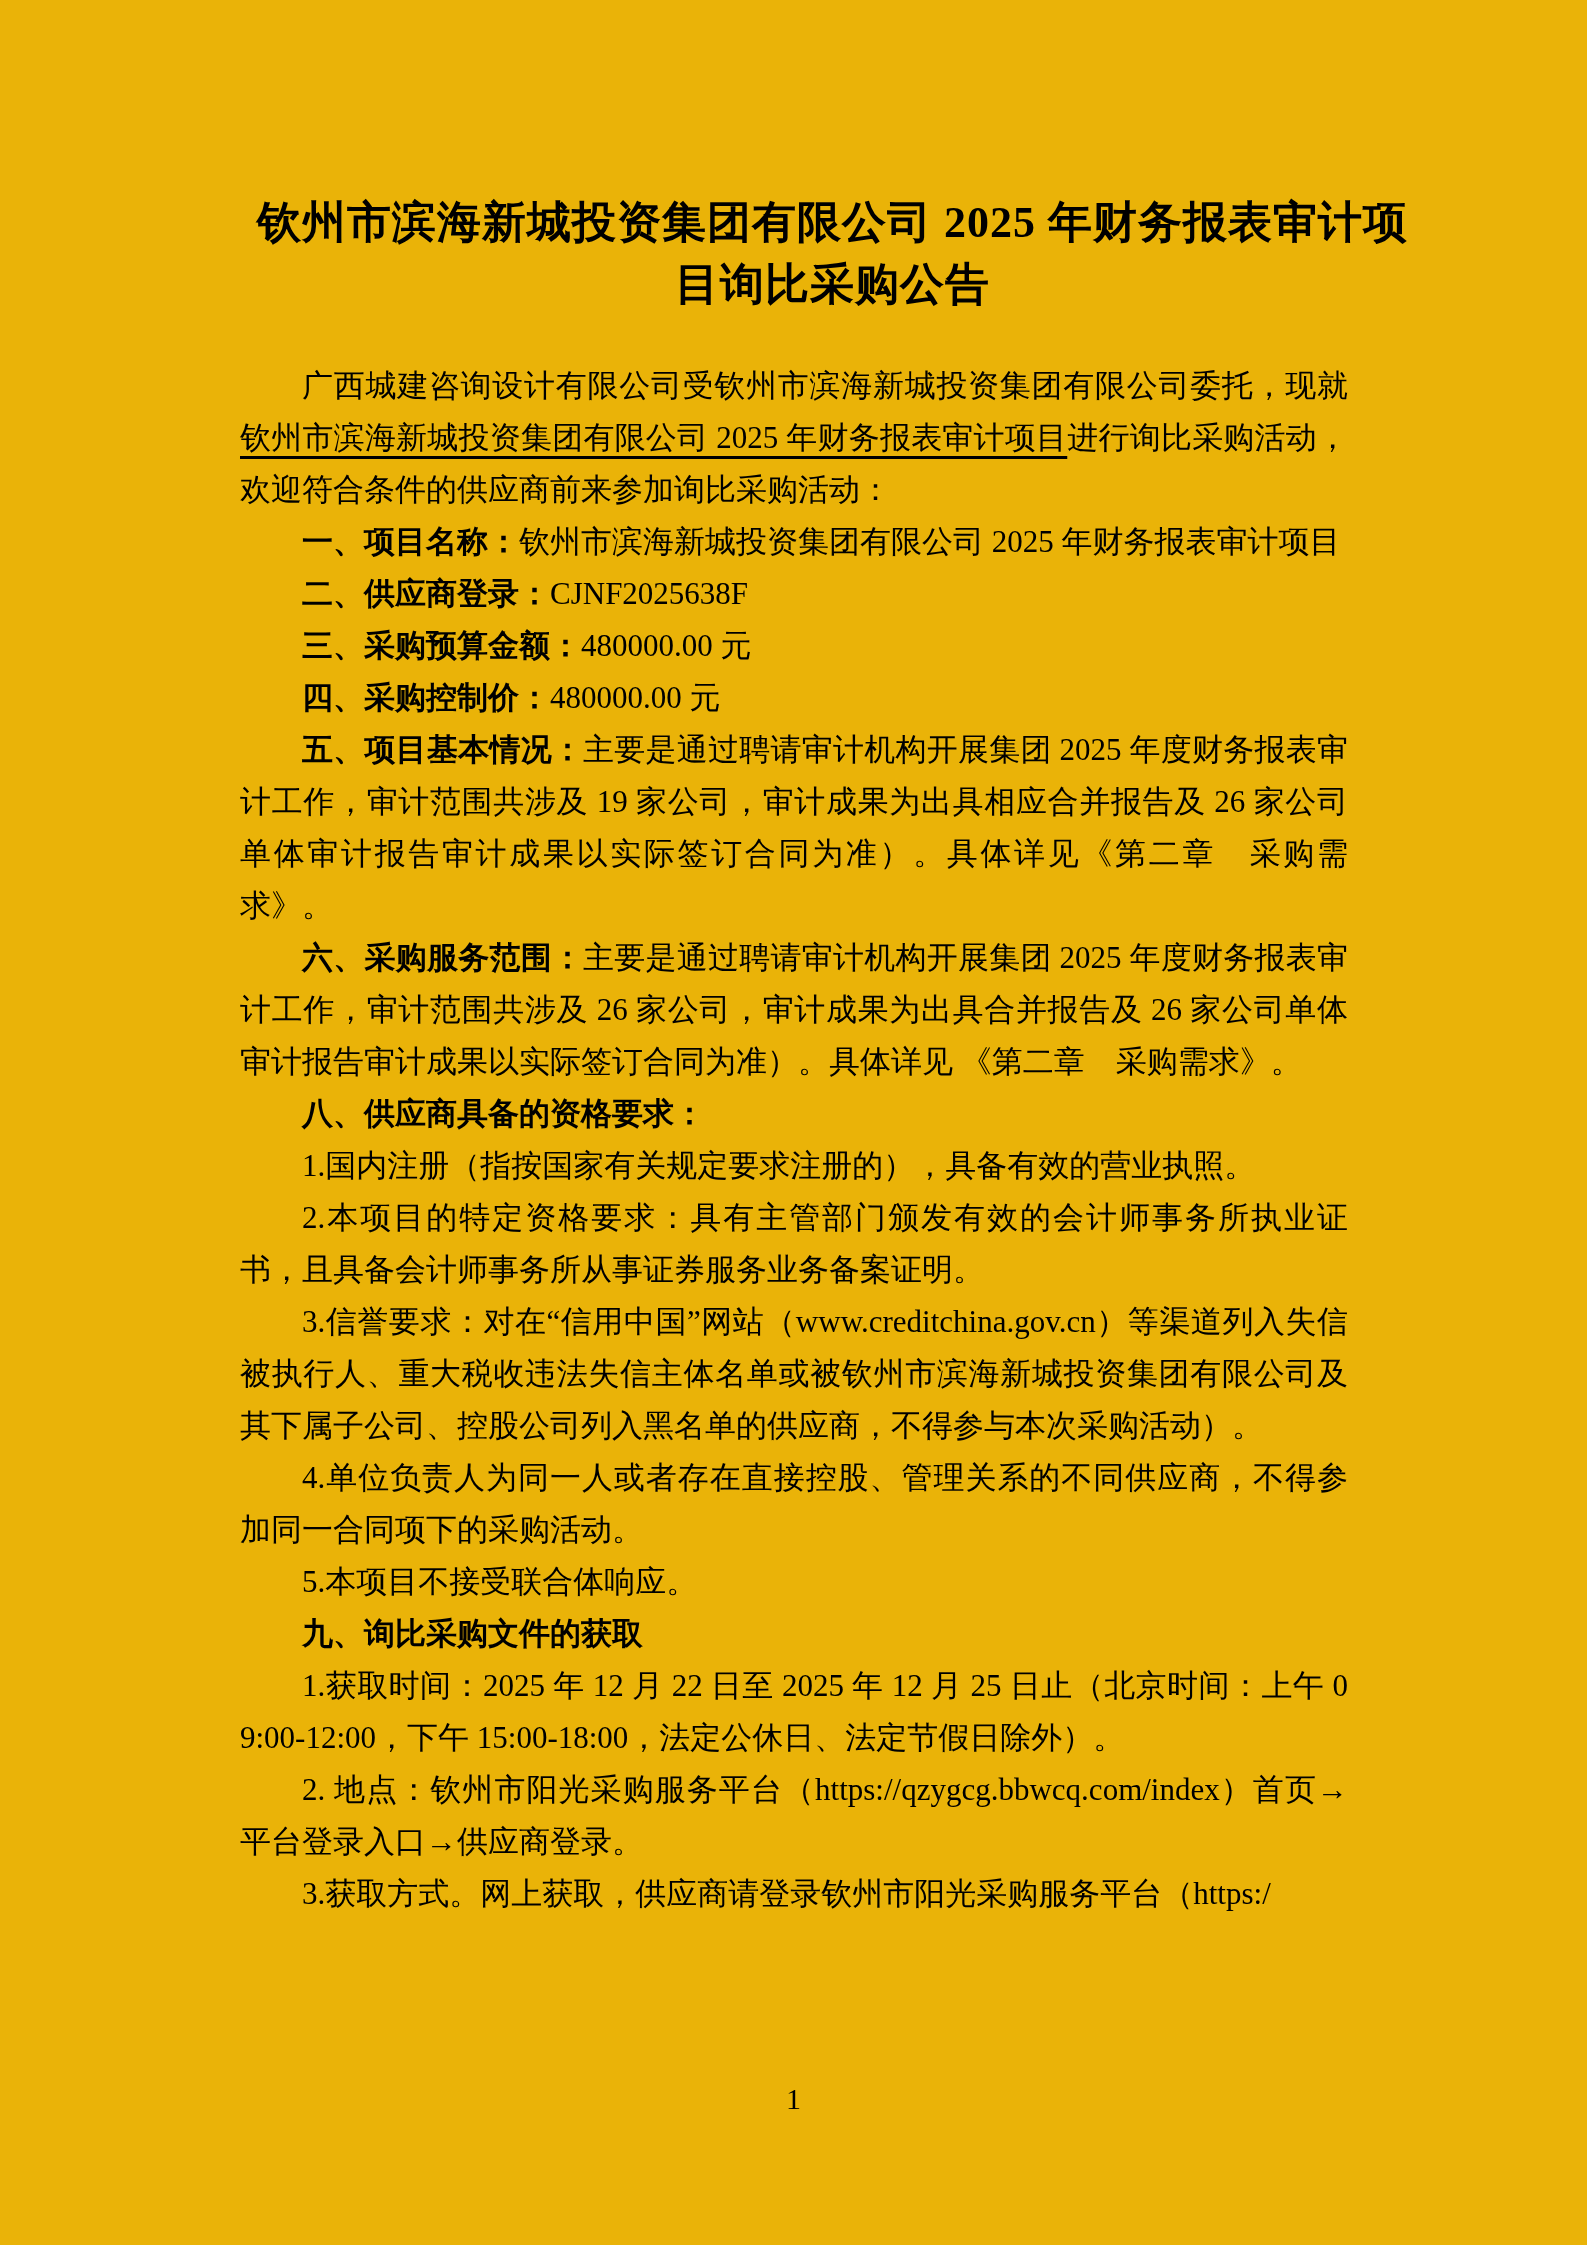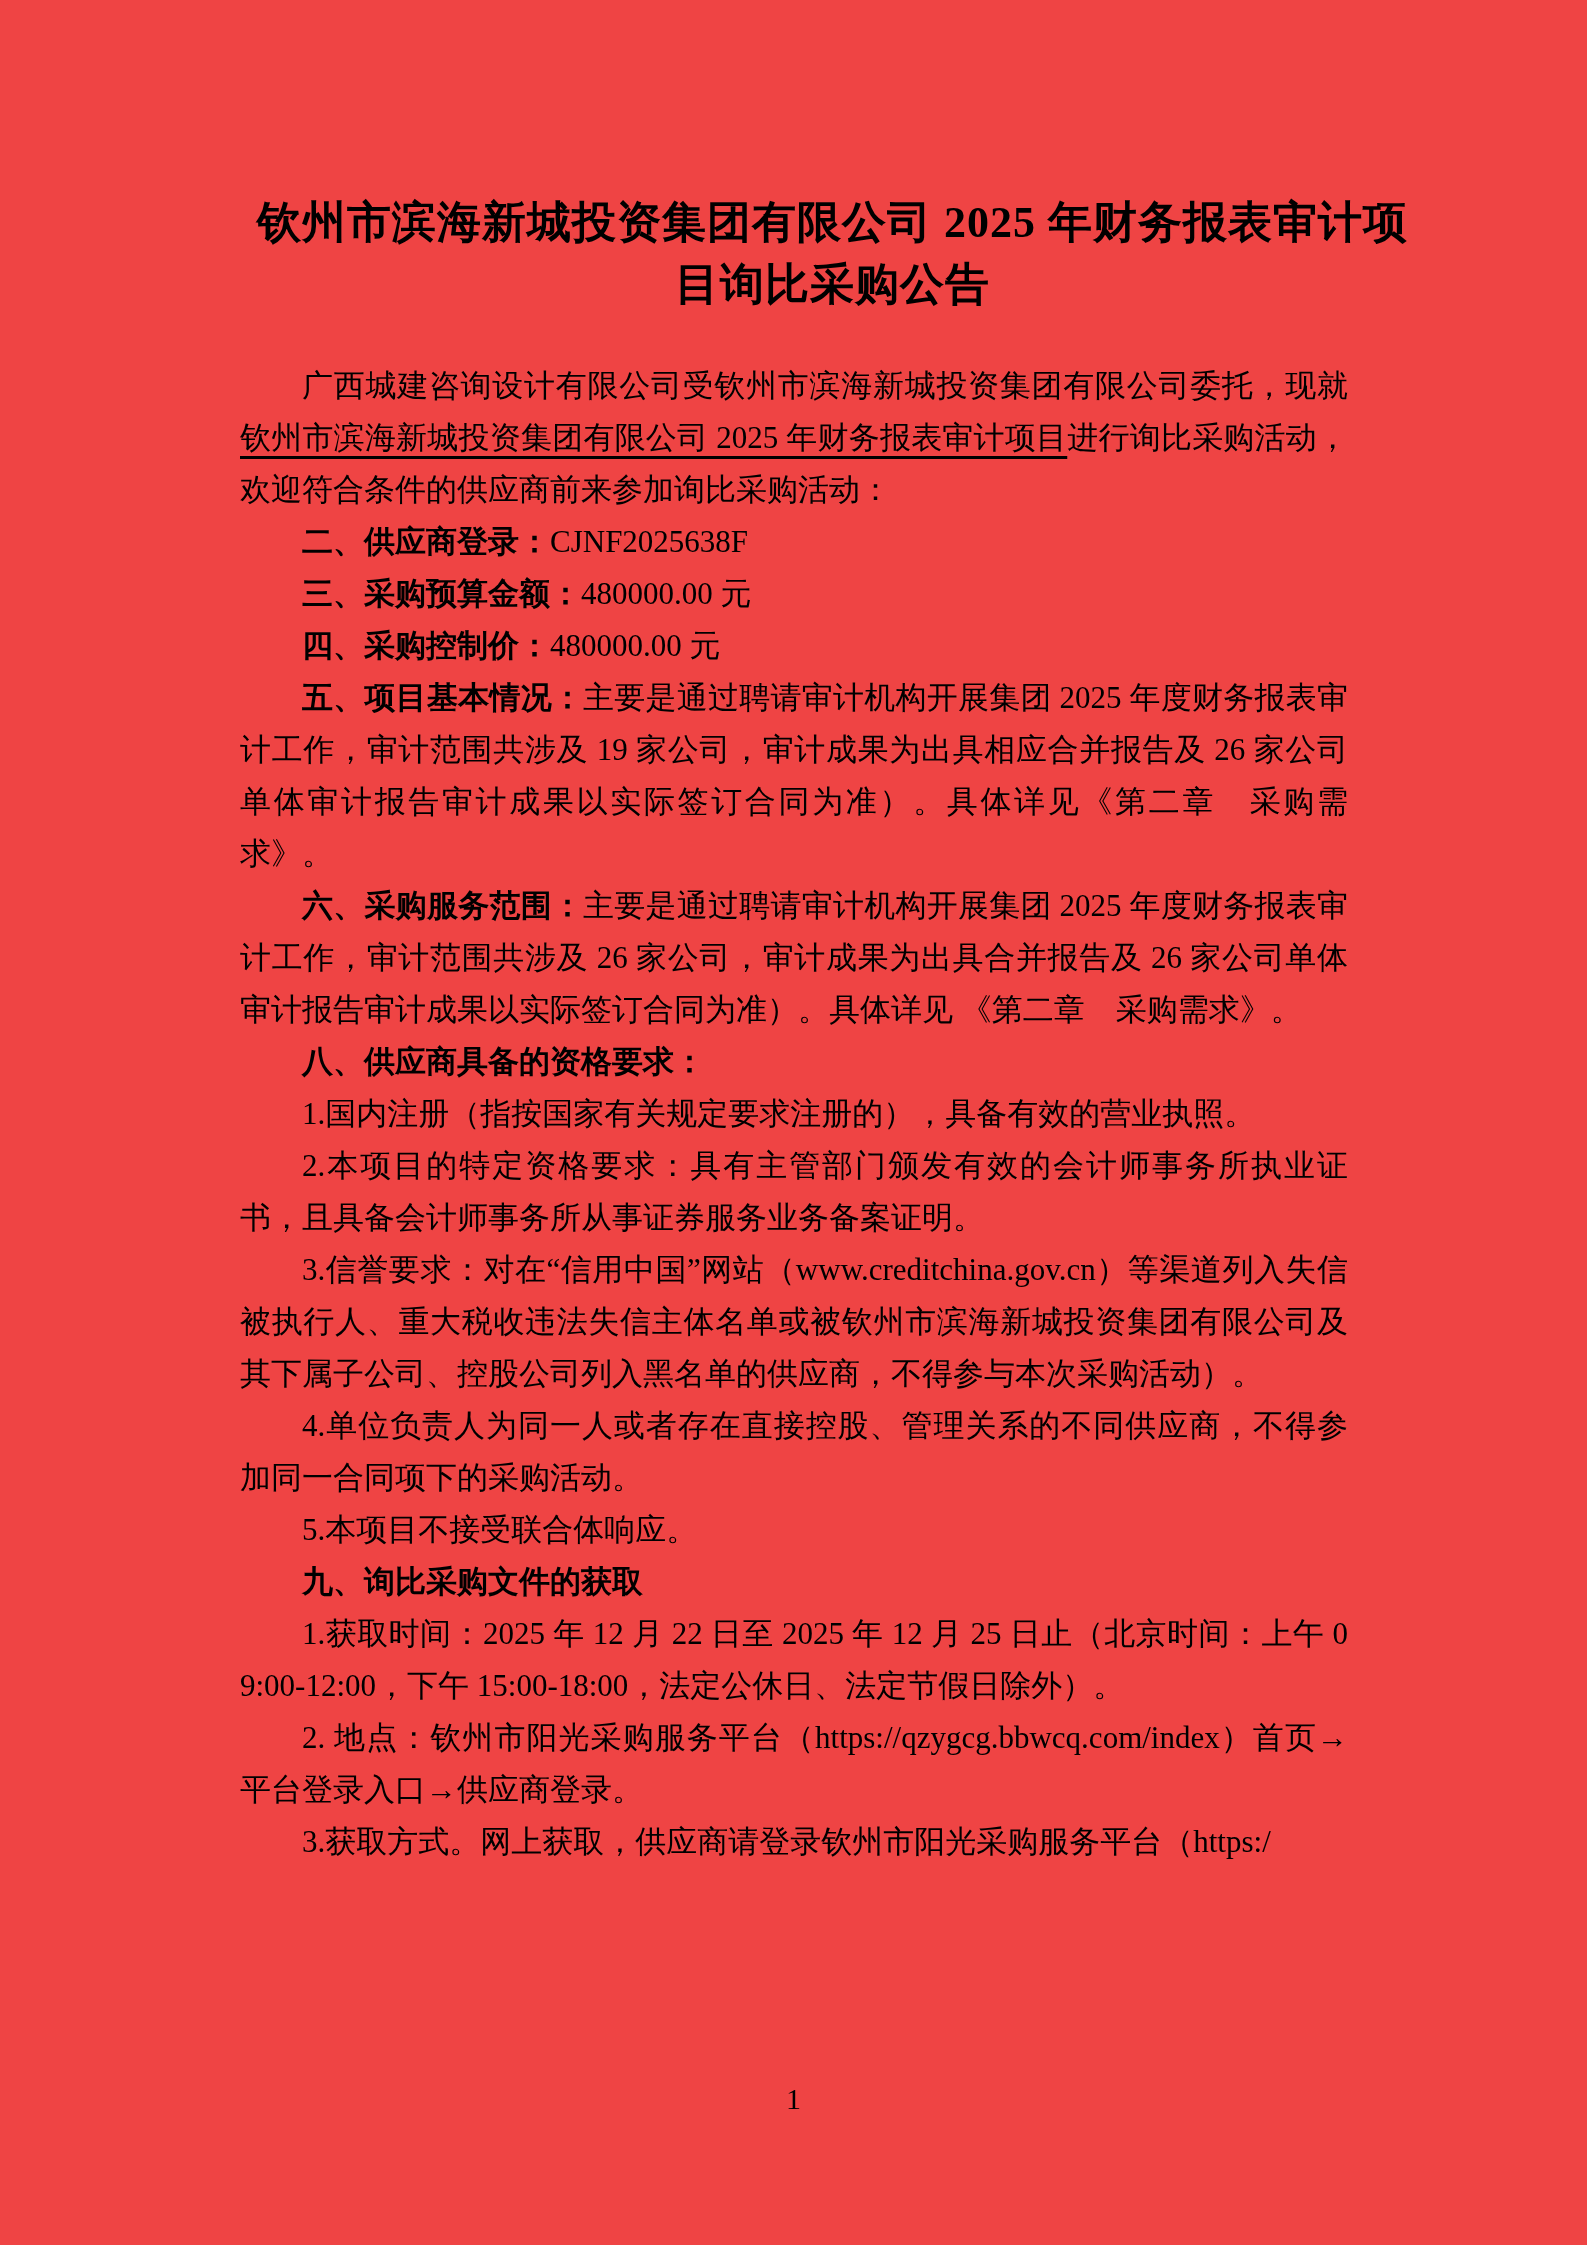--- a/index.html
+++ b/index.html
@@ -4,21 +4,21 @@
 <style>
   html, body {
     margin: 0;
     padding: 0;
     background: #ffffff;
   }
   .page {
     position: relative;
     width: 1587px;
     height: 2245px;
-    background: #ef4444;
+    background: #eab308;
     color: #000000;
     font-family: "Liberation Serif", "DejaVu Serif", serif;
     overflow: hidden;
   }
   .doc-title {
     padding-top: 192px;
     margin: 0 162px 0 240px;
     text-align: center;
     font-size: 44px;
     line-height: 62px;
@@ -64,20 +64,21 @@
 
   <h1 class="doc-title">
     <span>钦州市滨海新城投资集团有限公司 2025 年财务报表审计项</span><br>
     <span>目询比采购公告</span>
   </h1>
 
   <div class="content">
 
     <p class="para"><span>广西城建咨询设计有限公司受钦州市滨海新城投资集团有限公司委托，现就</span><span class="u">钦州市滨海新城投资集团有限公司 2025 年财务报表审计项目</span><span>进行询比采购活动，欢迎符合条件的供应商前来参加询比采购活动：</span></p>
 
+    <p class="para"><b>一、项目名称：</b><span>钦州市滨海新城投资集团有限公司 2025 年财务报表审计项目</span></p>
 
     <p class="para"><b>二、供应商登录：</b><span>CJNF2025638F</span></p>
 
     <p class="para"><b>三、采购预算金额：</b><span>480000.00 元</span></p>
 
     <p class="para"><b>四、采购控制价：</b><span>480000.00 元</span></p>
 
     <p class="para"><b>五、项目基本情况：</b><span>主要是通过聘请审计机构开展集团 2025 年度财务报表审计工作，审计范围共涉及 19 家公司，审计成果为出具相应合并报告及 26 家公司单体审计报告审计成果以实际签订合同为准）。具体详见《第二章　采购需求》。</span></p>
 
     <p class="para"><b>六、采购服务范围：</b><span>主要是通过聘请审计机构开展集团 2025 年度财务报表审计工作，审计范围共涉及 26 家公司，审计成果为出具合并报告及 26 家公司单体审计报告审计成果以实际签订合同为准）。具体详见 《第二章　采购需求》。</span></p>

